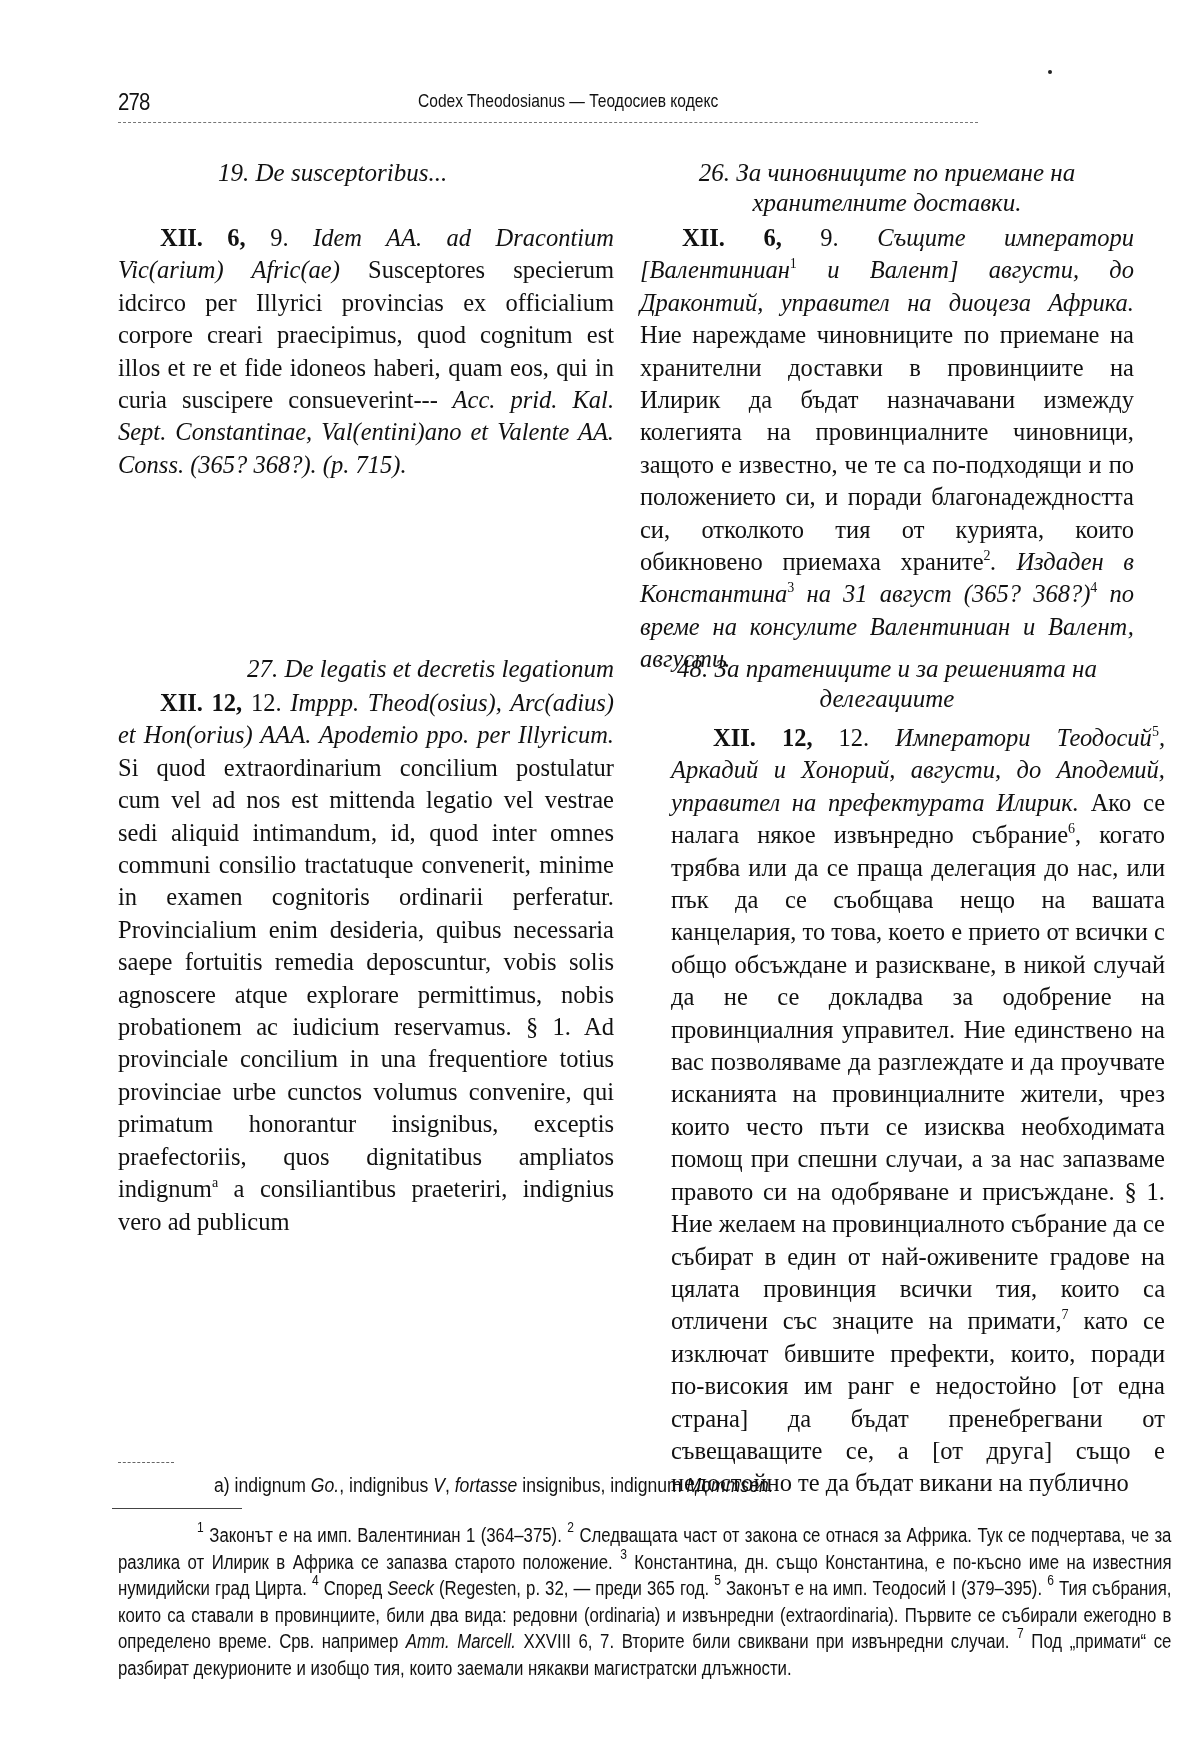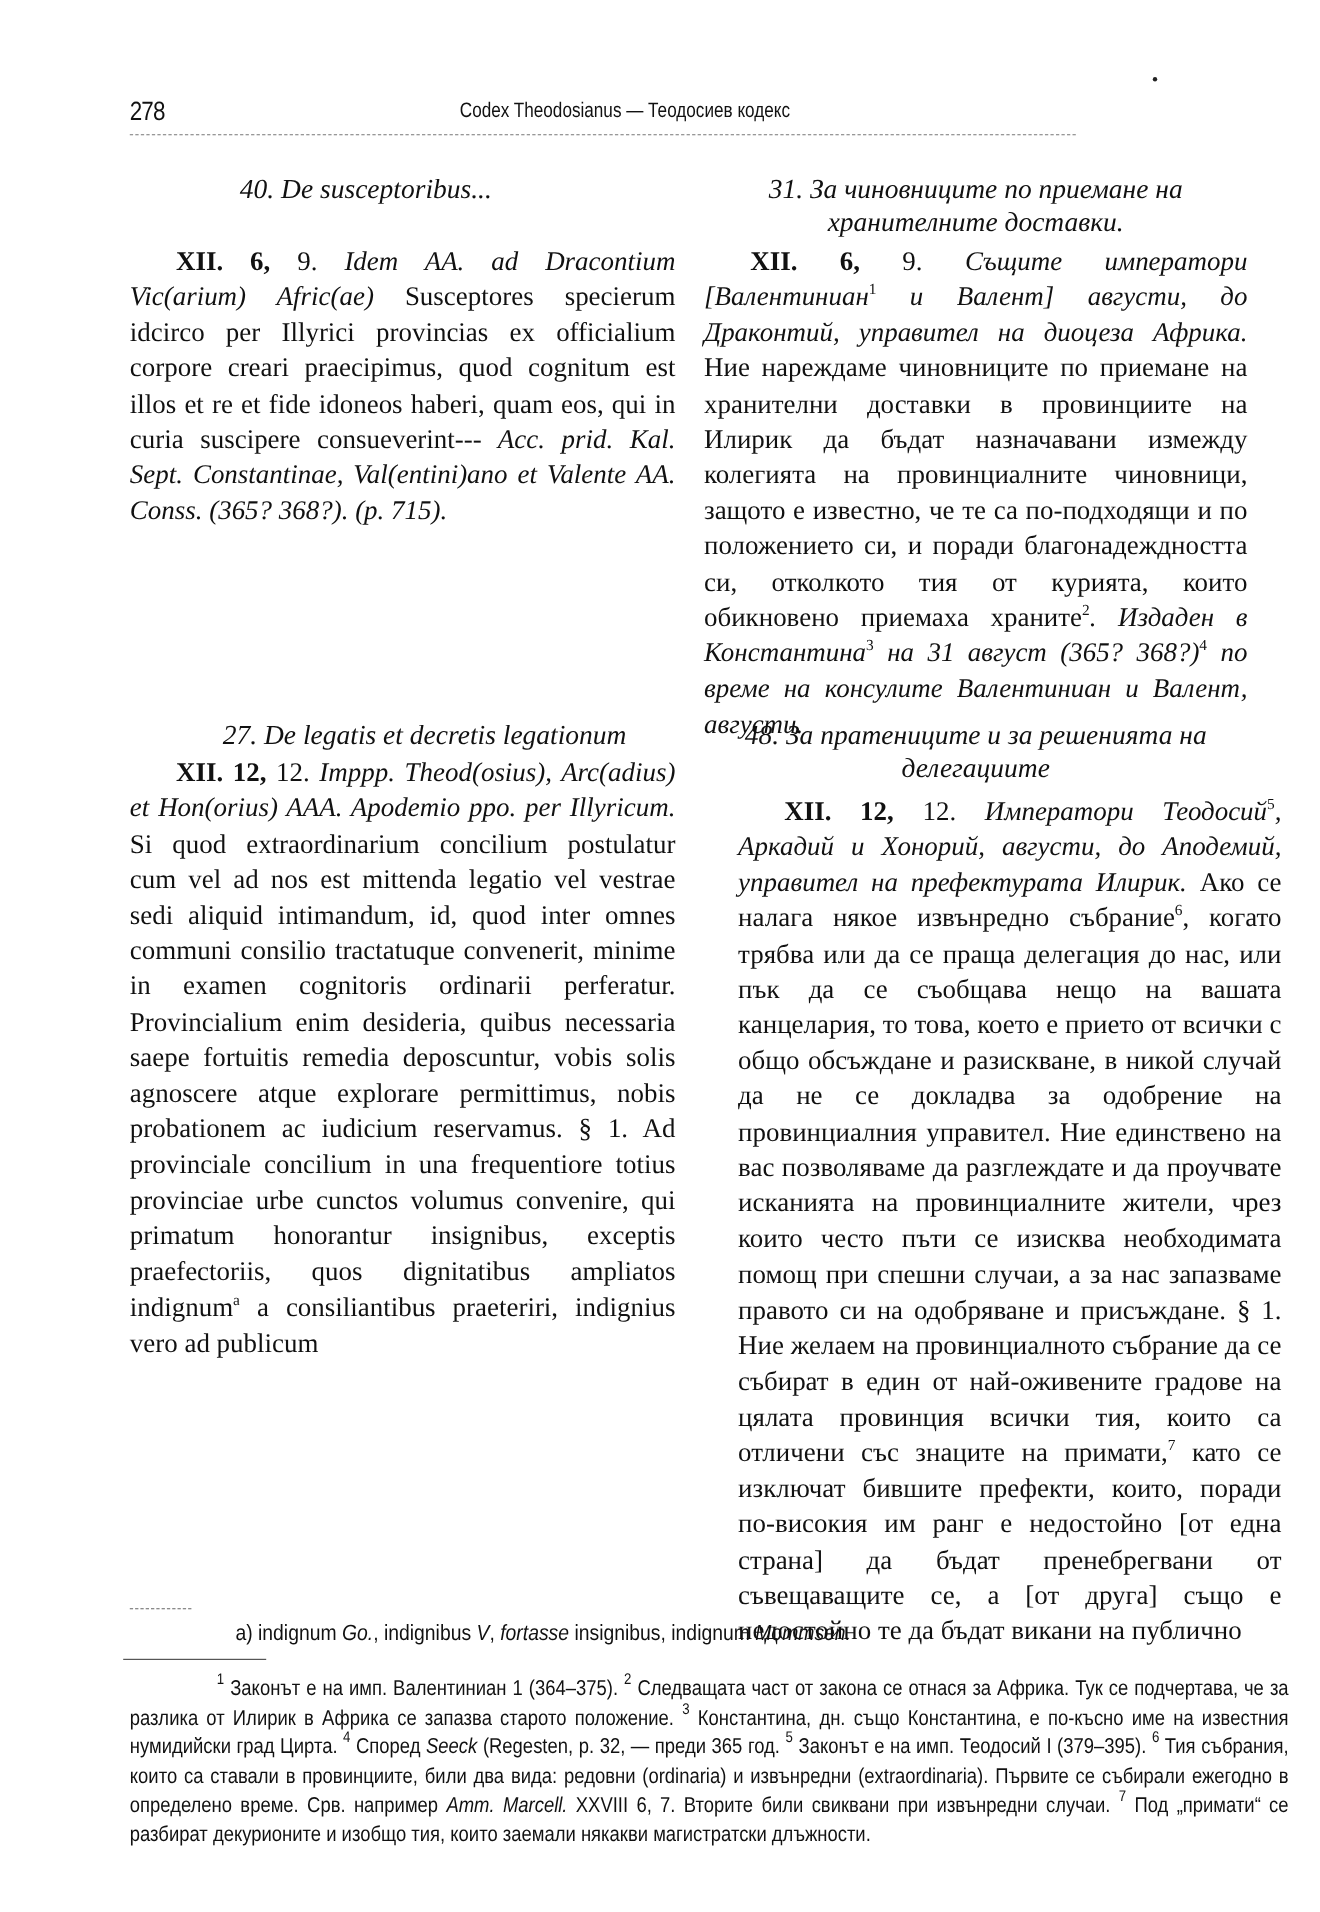--- a/index.html
+++ b/index.html
@@ -31,35 +31,35 @@
 <div class="page">
   <div class="dot"></div>
 
   <div class="header">
     <span class="page-number">278</span>
     <span class="running-title">Codex Theodosianus — Теодосиев кодекс</span>
     <div class="header-rule"></div>
   </div>
 
   <div class="col col-left" style="top:158px;">
-    <div class="sec-title left">40. De susceptoribus...</div>
+    <div class="sec-title left">19. De susceptoribus...</div>
   </div>
   <div class="col col-left" style="top:222px;">
     <p class="para"><span class="bold">XII. 6,</span><span> 9. </span><span class="it">Idem AA. ad Dracontium Vic(arium) Afric(ae)</span><span> Susceptores specierum idcirco per Illyrici provincias ex officialium corpore creari praecipimus, quod cognitum est illos et re et fide idoneos haberi, quam eos, qui in curia suscipere consueverint---</span><span class="it"> Acc. prid. Kal. Sept. Constantinae, Val(entini)ano et Valente AA. Conss. (365? 368?). (p. 715).</span></p>
   </div>
 
   <div class="col col-left" style="top:654px;">
-    <div class="sec-title" style="text-align:center;padding-left:40px;">27. De legatis et decretis legationum</div>
+    <div class="sec-title" style="text-align:right;padding-left:40px;">27. De legatis et decretis legationum</div>
   </div>
   <div class="col col-left" style="top:687px;">
     <p class="para"><span class="bold">XII. 12,</span><span> 12. </span><span class="it">Imppp. Theod(osius), Arc(adius) et Hon(orius) AAA. Apodemio ppo. per Illyricum.</span><span> Si quod extraordinarium concilium postulatur cum vel ad nos est mittenda legatio vel vestrae sedi aliquid intimandum, id, quod inter omnes communi consilio tractatuque convenerit, minime in examen cognitoris ordinarii perferatur. Provincialium enim desideria, quibus necessaria saepe fortuitis remedia deposcuntur, vobis solis agnoscere atque explorare permittimus, nobis probationem ac iudicium reservamus. § 1. Ad provinciale concilium in una frequentiore totius provinciae urbe cunctos volumus convenire, qui primatum honorantur insignibus, exceptis praefectoriis, quos dignitatibus ampliatos indignum</span><sup>a</sup><span> a consiliantibus praeteriri, indignius vero ad publicum</span></p>
   </div>
 
   <div class="col col-right" style="top:158px;">
-    <div class="sec-title">31. За чиновниците по приемане на хранителните доставки.</div>
+    <div class="sec-title">26. За чиновниците по приемане на хранителните доставки.</div>
   </div>
   <div class="col col-right" style="top:222px;">
     <p class="para"><span class="bold">XII. 6,</span><span> 9. </span><span class="it">Същите императори [Валентиниан</span><sup>1</sup><span class="it"> и Валент] августи, до Драконтий, управител на диоцеза Африка.</span><span> Ние нареждаме чиновниците по приемане на хранителни доставки в провинциите на Илирик да бъдат назначавани измежду колегията на провинциалните чиновници, защото е известно, че те са по-подходящи и по положението си, и поради благонадеждността си, отколкото тия от курията, които обикновено приемаха храните</span><sup>2</sup><span class="it">. Издаден в Константина</span><sup>3</sup><span class="it"> на 31 август (365? 368?)</span><sup>4</sup><span class="it"> по време на консулите Валентиниан и Валент, августи.</span></p>
   </div>
 
   <div class="col col-right" style="top:654px;">
     <div class="sec-title">48. За пратениците и за решенията на делегациите</div>
   </div>
   <div class="col col-right" style="top:722px;margin-left:31px;">
     <p class="para"><span class="bold">XII. 12,</span><span> 12. </span><span class="it">Императори Теодосий</span><sup>5</sup><span class="it">, Аркадий и Хонорий, августи, до Аподемий, управител на префектурата Илирик.</span><span> Ако се налага някое извънредно събрание</span><sup>6</sup><span>, когато трябва или да се праща делегация до нас, или пък да се съобщава нещо на вашата канцелария, то това, което е прието от всички с общо обсъждане и разискване, в никой случай да не се докладва за одобрение на провинциалния управител. Ние единствено на вас позволяваме да разглеждате и да проучвате исканията на провинциалните жители, чрез които често пъти се изисква необходимата помощ при спешни случаи, а за нас запазваме правото си на одобряване и присъждане. § 1. Ние желаем на провинциалното събрание да се събират в един от най-оживените градове на цялата провинция всички тия, които са отличени със знаците на примати,</span><sup>7</sup><span> като се изключат бившите префекти, които, поради по-високия им ранг е недостойно [от една страна] да бъдат пренебрегвани от съвещаващите се, а [от друга] също е недостойно те да бъдат викани на публично</span></p>

